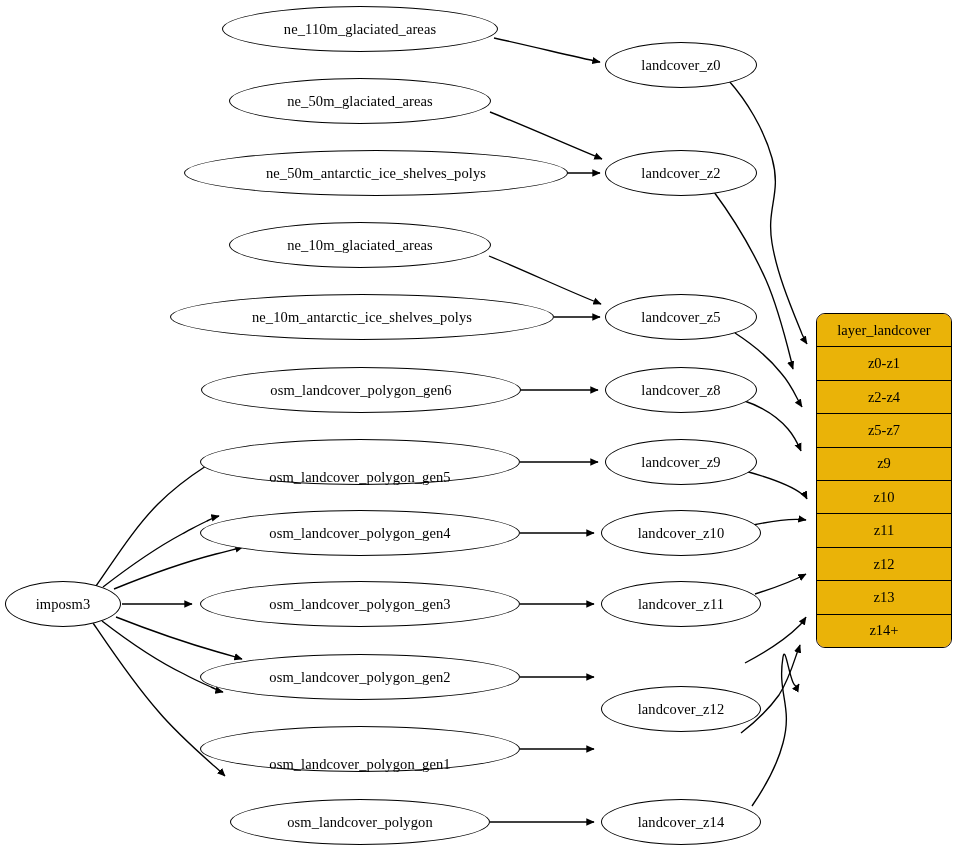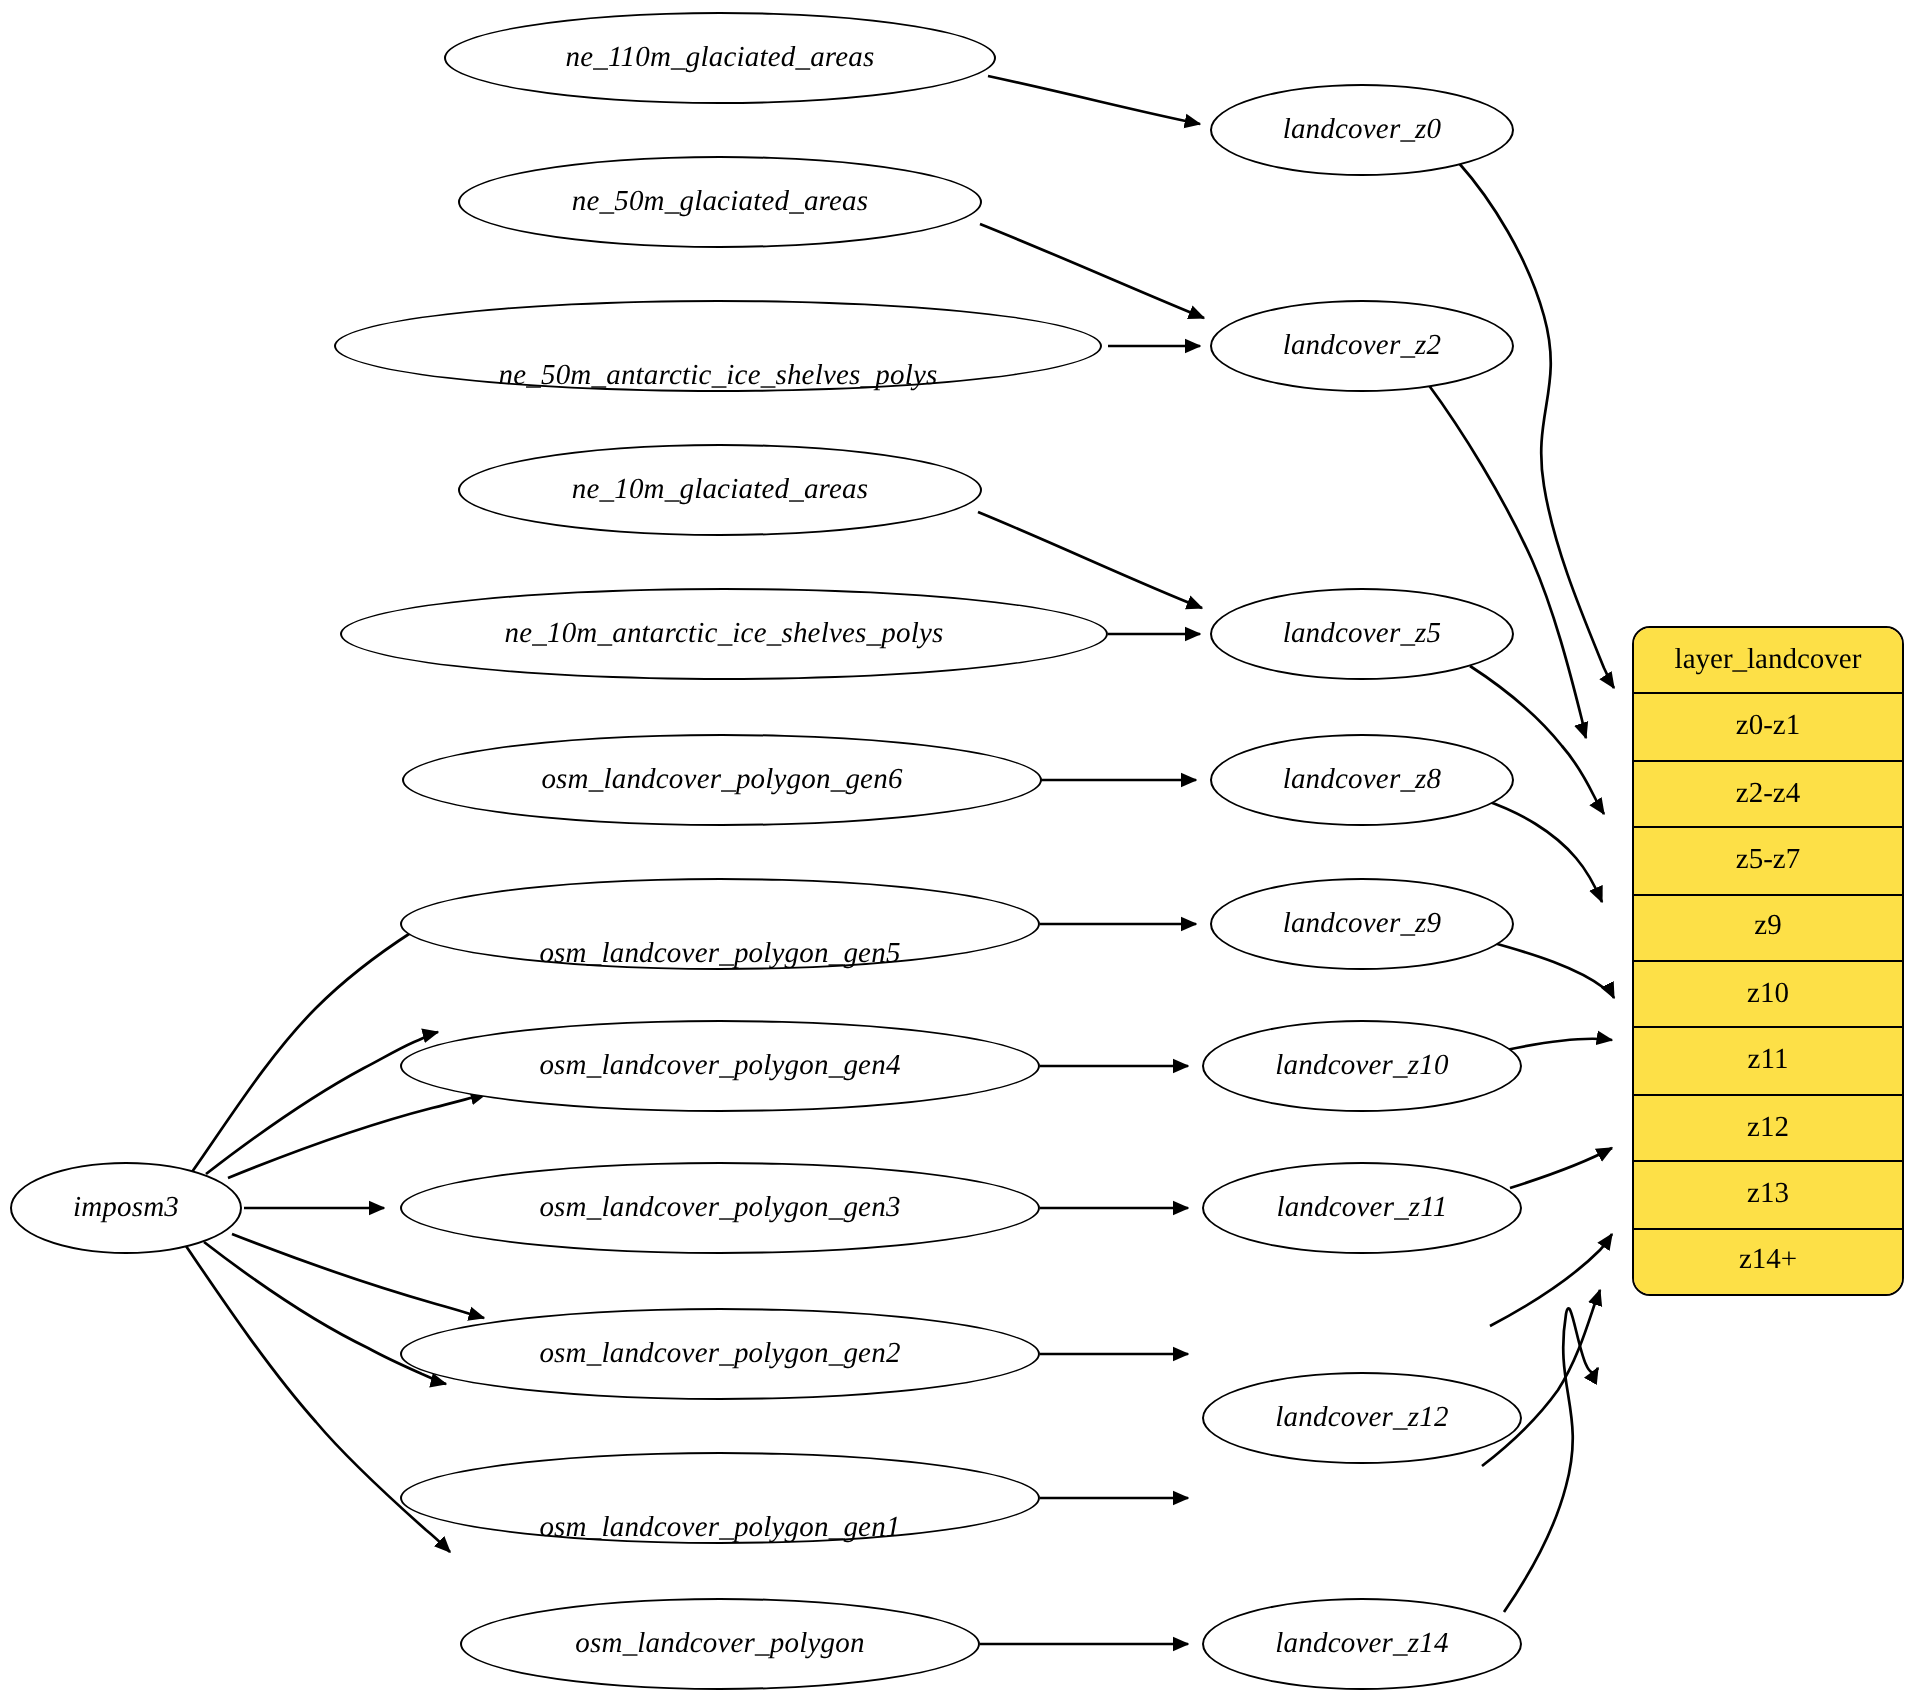--- a/index.html
+++ b/index.html
@@ -34,21 +34,20 @@
     background: #ffffff;
     display: flex;
     align-items: center;
     justify-content: center;
     text-align: center;
     white-space: nowrap;
     color: #000000;
     font-size: 14.5px;
     line-height: 1;
     letter-spacing: 0.1px;
-    font-style: italic;
   }
   .record-table {
     position: absolute;
     box-sizing: border-box;
     border: 1.3px solid #000000;
     border-radius: 9px;
     background: #ffc0cb;
     overflow: hidden;
     display: flex;
     flex-direction: column;
@@ -56,21 +55,21 @@
   .record-row {
     flex: 1 1 0;
     box-sizing: border-box;
     display: flex;
     align-items: center;
     justify-content: center;
     font-size: 14.5px;
     color: #000000;
     white-space: nowrap;
     border-top: 1.3px solid #000000;
-    background: #fde047;
+    background: #eab308;
   }
   .record-row.header {
     border-top: none;
   }
 </style>
 </head>
 <body>
 
 <div id="canvas">
 
@@ -120,21 +119,21 @@
   <div class="node-ellipse" style="left:5px; top:581px; width:116px; height:46px;">
     <span>imposm3</span>
   </div>
 
   <div class="node-ellipse" style="left:222px; top:6px; width:276px; height:46px;">
     <span>ne_110m_glaciated_areas</span>
   </div>
   <div class="node-ellipse" style="left:229px; top:78px; width:262px; height:46px;">
     <span>ne_50m_glaciated_areas</span>
   </div>
-  <div class="node-ellipse" style="left:167px; top:150px; width:384px; height:46px;align-items:flex-end;">
+  <div class="node-ellipse" style="left:184px; top:150px; width:384px; height:46px;">
     <span>ne_50m_antarctic_ice_shelves_polys</span>
   </div>
   <div class="node-ellipse" style="left:229px; top:222px; width:262px; height:46px;">
     <span>ne_10m_glaciated_areas</span>
   </div>
   <div class="node-ellipse" style="left:170px; top:294px; width:384px; height:46px;">
     <span>ne_10m_antarctic_ice_shelves_polys</span>
   </div>
 
   <div class="node-ellipse" style="left:201px; top:367px; width:320px; height:46px;">

